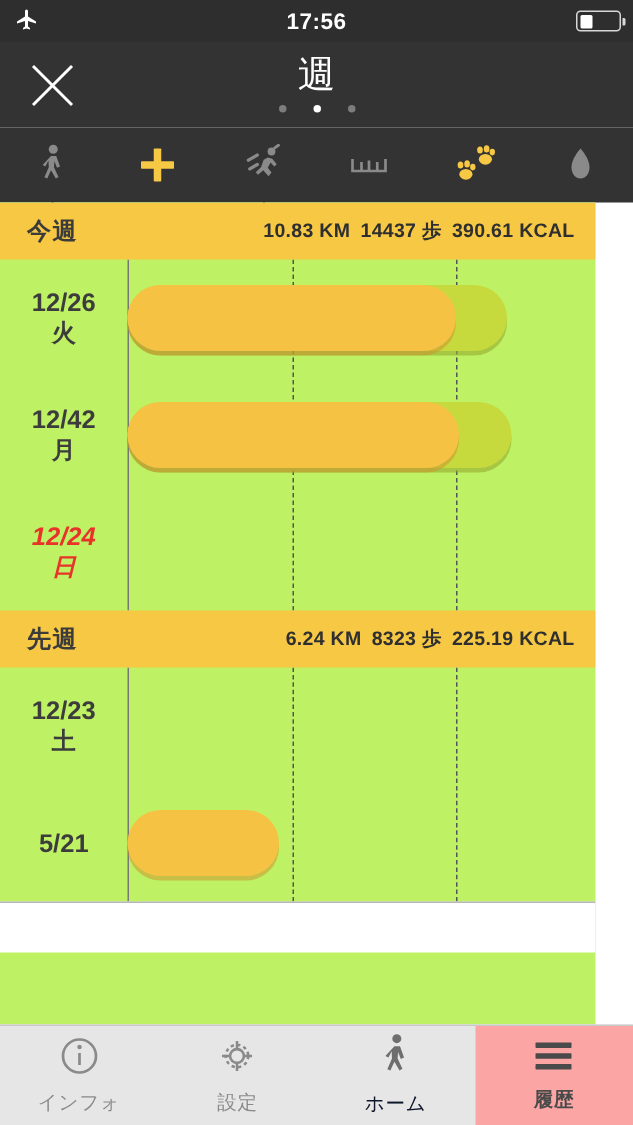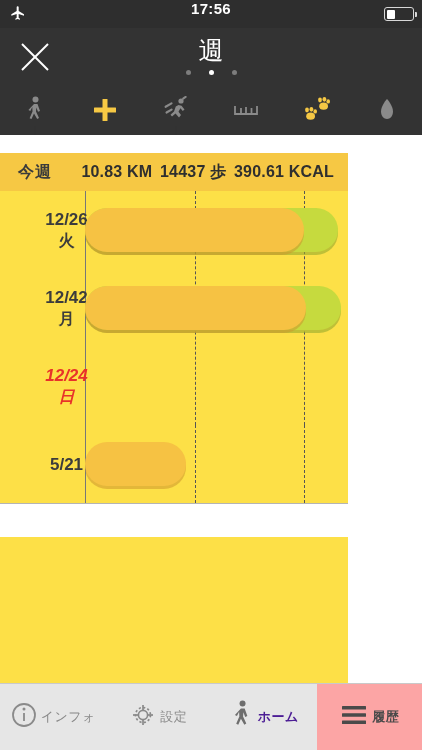--- a/index.html
+++ b/index.html
@@ -9,21 +9,21 @@
     background: #ffffff;
     overflow: hidden;
   }
   #app { position: relative; width: 422px; height: 750px; }
 
   
   .statusbar {
     position: absolute; top: 0; left: 0;
     width: 422px; height: 28px;
     background: #2e2e2e;
-    display: flex; justify-content: center;
+    display: flex; align-items: center; justify-content: center;
   }
   .sb-clock {
     color: #fff; font-size: 15px; font-weight: bold;
     letter-spacing: 0.3px;
   }
   .sb-left { position: absolute; left: 10px; top: 5px; }
   .sb-right { position: absolute; right: 8px; top: 7px; display: flex; align-items: center; }
   .battery {
     width: 30px; height: 14px;
     border: 1.5px solid #d8d8d8; border-radius: 3px;
@@ -81,51 +81,51 @@
     border-bottom-color: #f6c844;
   }
   .tab .tick {
     position: absolute; bottom: 0; left: 50%;
     transform: translateX(-50%);
     width: 1px; height: 9px; background: #333333; z-index: 3;
   }
 
   
   .chart-area {
-    position: absolute; top: 153px; left: 0;
-    width: 348px; height: 548px;
-    background: #fde047; overflow: hidden;
+    position: absolute; top: 135px; left: 0;
+    width: 397px; height: 548px;
+    background: #bef264; overflow: hidden;
   }
   .week-header {
     height: 38px; background: #f6c844;
     display: flex; align-items: center;
     padding: 0 14px 0 18px;
     position: relative; z-index: 4;
   }
   .week-label { font-size: 16px; color: #3b3b3b; font-weight: bold; letter-spacing: 1px; }
   .week-stats {
-    margin-left: auto; font-size: 16px; color: #2f2f2f; font-weight: bold;
+    margin-left: auto; font-size: 13px; color: #2f2f2f; font-weight: bold;
     letter-spacing: 0.2px; white-space: nowrap;
   }
   .week-stats span { margin-left: 3px; }
 
   .rows { position: relative; }
   .grid-lines {
     position: absolute; top: 0; left: 0; right: 0; bottom: 0;
     pointer-events: none; z-index: 1;
   }
   .gl {
     position: absolute; top: 0; bottom: 0; width: 0;
     border-left: 1.5px dashed #555555;
   }
   .gl.axis { border-left: 1.5px solid #777777; }
 
   .row {
     position: relative; height: 78px;
-    display: flex; align-items: center; padding-left: 24px;
+    display: flex; align-items: center;
   }
   .row-date {
     width: 85px; text-align: center;
     font-size: 17px; line-height: 21px; color: #3c3c3c;
     font-weight: bold; z-index: 2;
   }
   .row-date .dow { display: block; font-size: 16px; }
   .row-date.sunday, .row-date.sunday .dow { color: #e8322a; font-style: italic; }
   .row-date.saturday .dow { color: #3c3c3c; }
 
@@ -144,27 +144,27 @@
   }
 
   
   .bottomnav {
     position: absolute; bottom: 0; left: 0;
     width: 422px; height: 67px;
     background: #e6e6e6; display: flex;
     border-top: 1px solid #c9c9c9;
   }
   .nav-item {
-    flex: 1; display: flex; flex-direction: row;
+    flex: 1; display: flex; flex-direction: column;
     align-items: center; justify-content: center; gap: 3px;
     cursor: pointer;
   }
   .nav-item.selected { background: #fca5a5; }
   .nav-label { font-size: 13px; color: #8a8a8a; letter-spacing: 0.5px; }
-  .nav-item.active .nav-label { color: #4c1d95; font-weight: bold; }
+  .nav-item.active .nav-label { color: #0f172a; }
   .nav-item.selected .nav-label { color: #4a4a4a; font-weight: bold; }
 </style>
 </head>
 <body>
 
 <div id="app">
 
   <div class="statusbar">
     <div class="sb-left">
       <svg width="16" height="16" viewBox="0 0 24 24">
@@ -288,25 +288,33 @@
             <div class="bars">
               <div class="bar green" style="left: 0px; width: 255.829px;"></div>
               <div class="bar orange" style="left: 0px; width: 220.973px;"></div>
             </div>
           </div>
           <div class="row">
             <div class="row-date sunday"><span>12/24</span><span class="dow">日</span></div>
             <div class="bars"></div>
           </div>
         </div>
+        <div class="week-header">
+          <div class="week-label">先週</div>
+          <div class="week-stats"><span>6.24 KM</span><span>&nbsp;8323 歩</span><span>&nbsp;225.19 KCAL</span></div>
+        </div>
         <div class="rows">
           <div class="grid-lines">
             <div class="gl axis" style="left: 85px;"></div>
             <div class="gl" style="left: 194.5px;"></div>
             <div class="gl" style="left: 304px;"></div>
+          </div>
+          <div class="row">
+            <div class="row-date saturday"><span>12/23</span><span class="dow">土</span></div>
+            <div class="bars"></div>
           </div>
           <div class="row">
             <div class="row-date"><span>5/21</span></div>
             <div class="bars">
               <div class="bar orange" style="left: 0px; width: 100.622px;"></div>
             </div>
           </div>
         </div>
       </div>
     <div class="axis-row" id="axis-row"></div>

